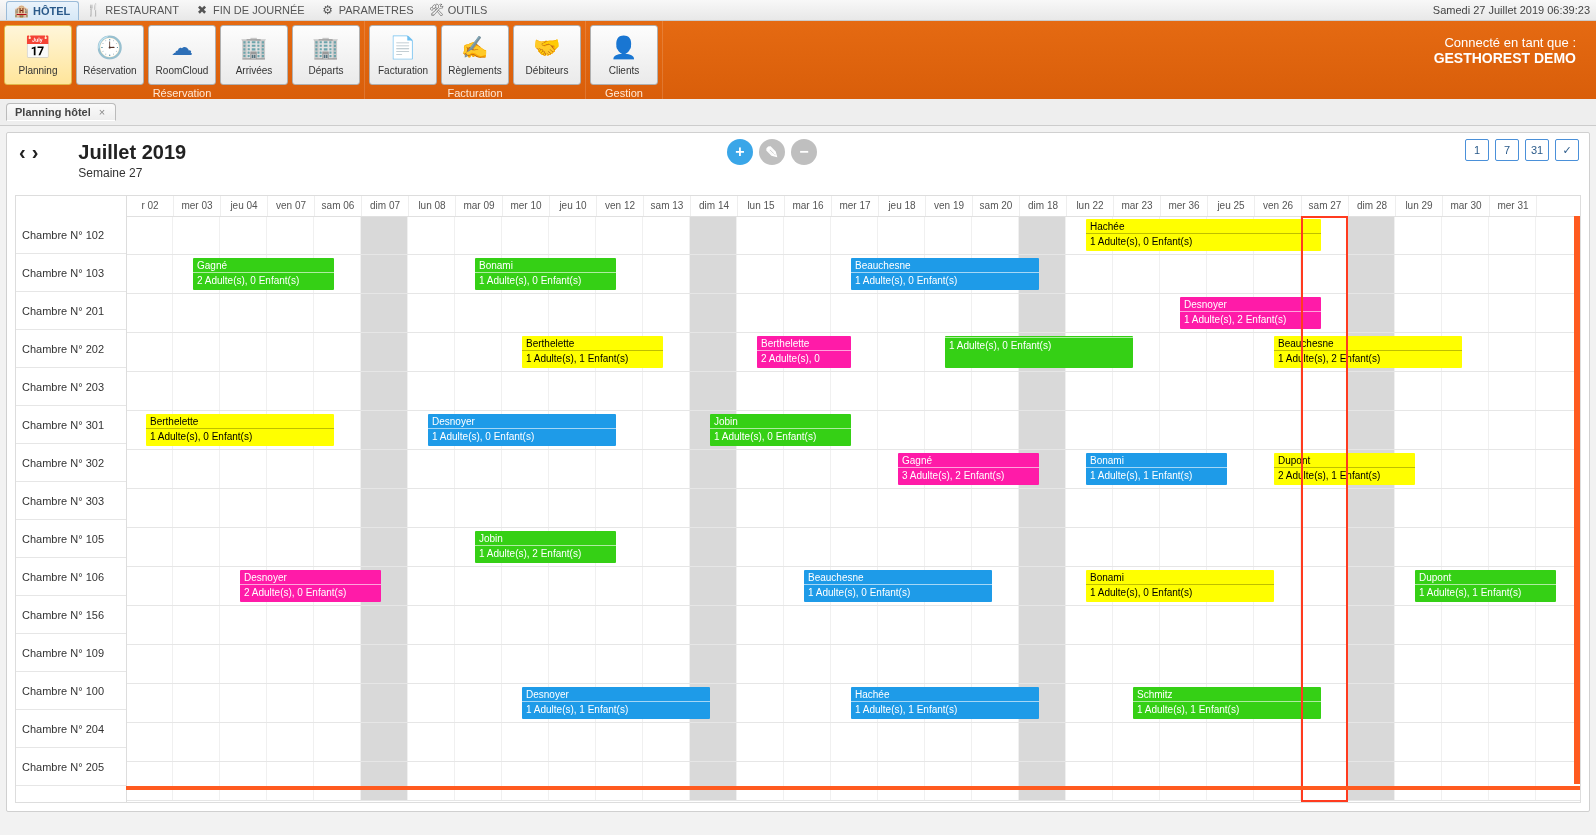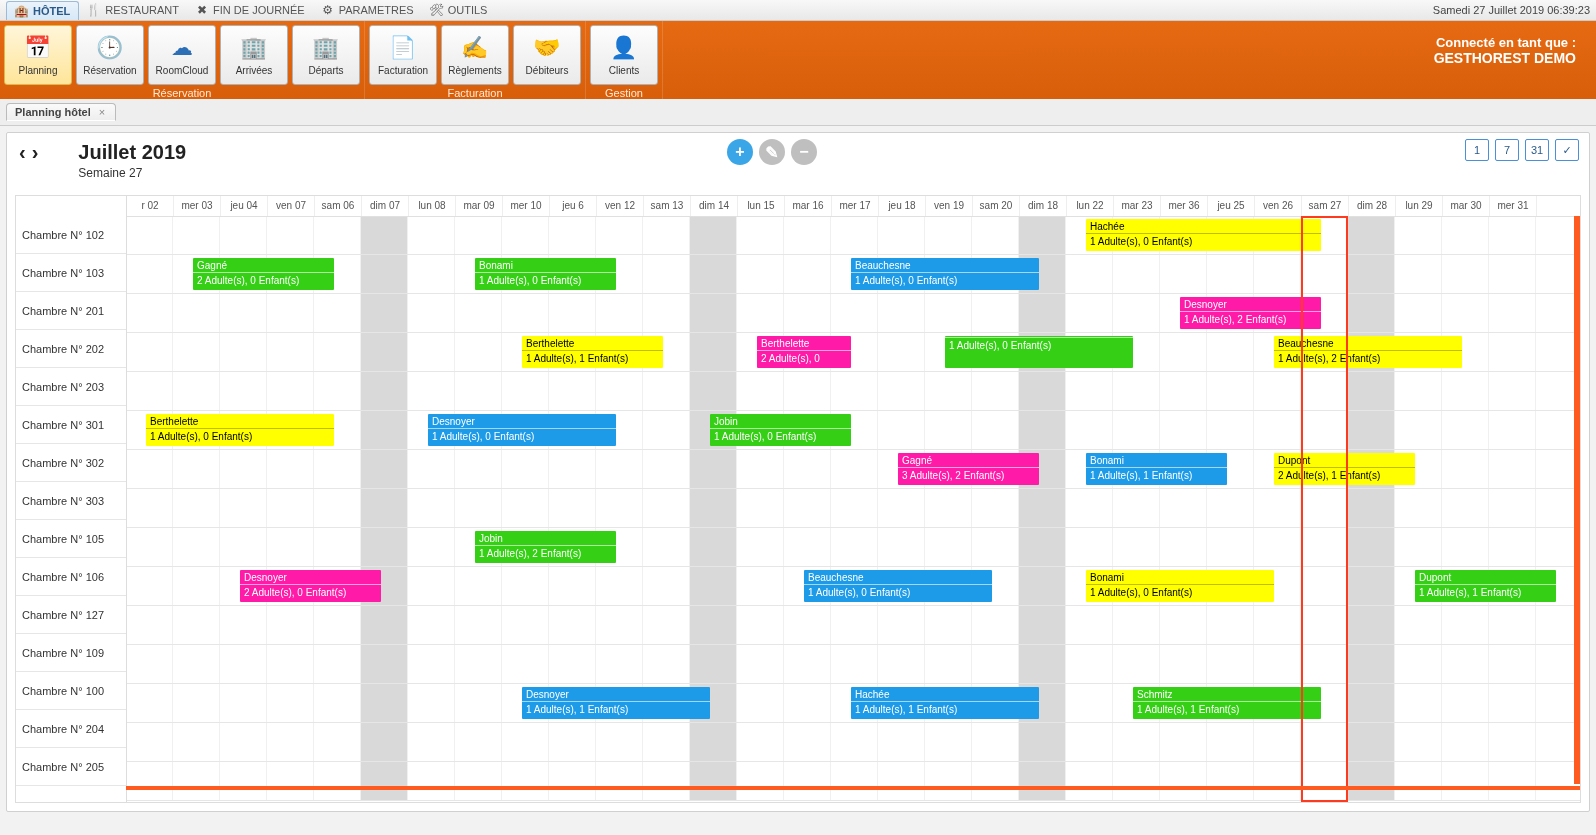--- a/index.html
+++ b/index.html
@@ -11,21 +11,21 @@
   .mi{width:14px;height:14px;display:inline-flex;align-items:center;justify-content:center;font-size:12px}
   
   .ribbon{background:linear-gradient(#e56a12,#d95e0a);display:flex;align-items:stretch;position:relative;height:78px}
   .ribbon-group{display:flex;flex-direction:column;border-right:1px solid rgba(255,255,255,.15)}
   .ribbon-buttons{display:flex;padding:4px;gap:4px}
   .rbtn{width:66px;height:58px;background:linear-gradient(#fdfdfd,#eaeaea);border:1px solid #b0b0b0;border-radius:3px;display:flex;flex-direction:column;align-items:center;justify-content:center;cursor:pointer;font-size:10px;color:#333;gap:4px}
   .rbtn.sel{background:linear-gradient(#fff6da,#ffe59a);border:1px solid #e0b84a}
   .rbtn .ric{font-size:22px;color:#2d6fb7}
   .ribbon-group-label{text-align:center;font-size:11px;color:#ffe9d6;padding-bottom:2px;margin-top:-2px}
   .ribbon-right{margin-left:auto;color:#fff;text-align:right;padding:14px 20px 0 0;font-size:13px}
-  .ribbon-right .l1{font-weight:bold}
+  .ribbon-right .l1{font-weight:normal}
   .ribbon-right .l2{font-weight:bold;font-size:14px}
   
   .doc-tabs{background:#eee;border-bottom:1px solid #ccc;padding:4px 6px 0 6px;height:22px}
   .doc-tab{display:inline-flex;align-items:center;gap:6px;background:linear-gradient(#fafafa,#eee);border:1px solid #bbb;border-bottom:1px solid #fff;border-radius:4px 4px 0 0;padding:2px 8px;font-size:11px;font-weight:bold;color:#444}
   .doc-tab .x{font-weight:normal;color:#888;cursor:pointer;padding:0 2px}
   
   .panel{background:#fff;margin:6px;border:1px solid #d0d0d0;border-radius:2px;padding:8px 12px 4px 12px;height:calc(100% - 155px);box-sizing:border-box;position:relative;overflow:hidden}
   .panel-hdr{display:flex;align-items:flex-start}
   .navbtns{display:flex;gap:6px;margin-right:40px}
   .arrow{font-size:20px;font-weight:bold;color:#222;cursor:pointer;user-select:none}
@@ -187,21 +187,21 @@
         <div class="room-gap"></div>
         <div class="day">r 02</div>
         <div class="day">mer 03</div>
         <div class="day">jeu 04</div>
         <div class="day">ven 07</div>
         <div class="day">sam 06</div>
         <div class="day">dim 07</div>
         <div class="day">lun 08</div>
         <div class="day">mar 09</div>
         <div class="day">mer 10</div>
-        <div class="day">jeu 6</div>
+        <div class="day">jeu 10</div>
         <div class="day">ven 12</div>
         <div class="day">sam 13</div>
         <div class="day">dim 14</div>
         <div class="day">lun 15</div>
         <div class="day">mar 16</div>
         <div class="day">mer 17</div>
         <div class="day">jeu 18</div>
         <div class="day">ven 19</div>
         <div class="day">sam 20</div>
         <div class="day">dim 18</div>
@@ -220,21 +220,21 @@
         <div class="room">Chambre N° 102</div>
         <div class="room">Chambre N° 103</div>
         <div class="room">Chambre N° 201</div>
         <div class="room">Chambre N° 202</div>
         <div class="room">Chambre N° 203</div>
         <div class="room">Chambre N° 301</div>
         <div class="room">Chambre N° 302</div>
         <div class="room">Chambre N° 303</div>
         <div class="room">Chambre N° 105</div>
         <div class="room">Chambre N° 106</div>
-        <div class="room">Chambre N° 127</div>
+        <div class="room">Chambre N° 156</div>
         <div class="room">Chambre N° 109</div>
         <div class="room">Chambre N° 100</div>
         <div class="room">Chambre N° 204</div>
         <div class="room">Chambre N° 205</div>
       </div>
     <div class="cells" id="cells">
         <div class="row">
           <div class="bg-col" style="left: 0px;"></div>
           <div class="bg-col" style="left: 47px;"></div>
           <div class="bg-col" style="left: 94px;"></div>

